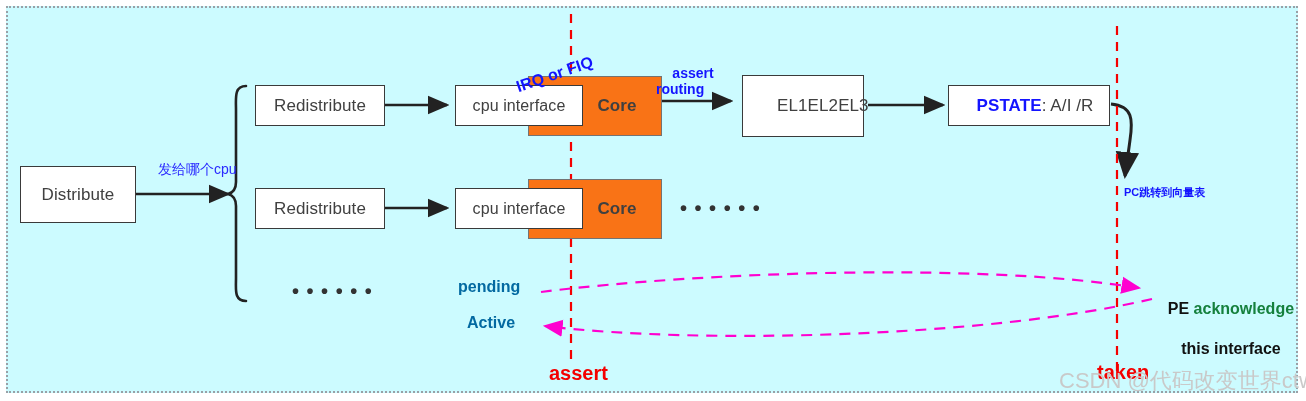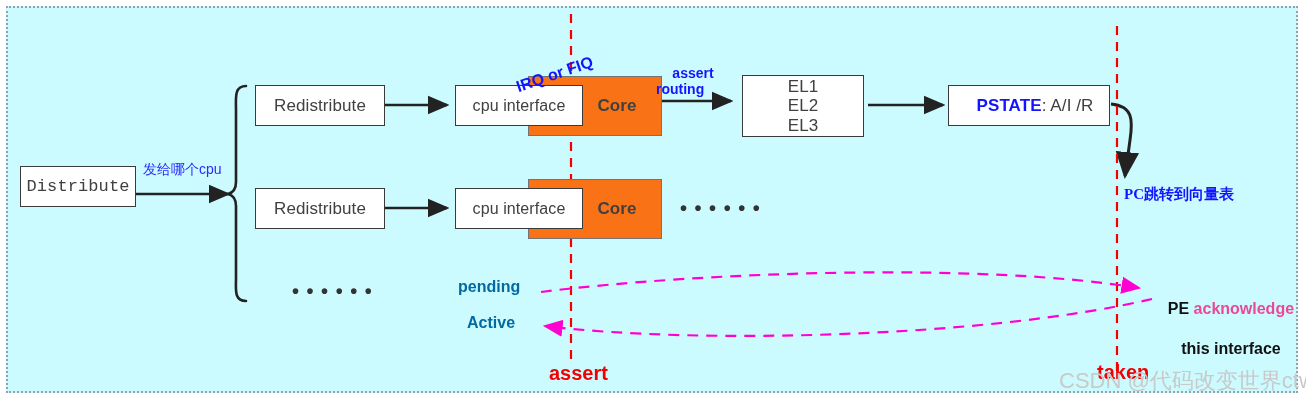--- a/index.html
+++ b/index.html
@@ -77,39 +77,40 @@
     letter-spacing: 1px;
     white-space: pre;
   }
   .watermark {
     position: absolute;
     color: #c9c9c9;
     font-size: 22px;
     white-space: pre;
   }
   .el-box {
-    flex-direction: column;
+    flex-direction: row;
     align-items: center;
-    justify-content: center;
+    justify-content: space-between;
     line-height: 1.15;
+    padding-left: 34px;
   }
   .pstate-txt { font-size: 17px; color: #404040; margin-left: 12px; }
   .pstate-key { color: #1414ff; font-weight: bold; }
   .irq-lbl {
     transform: rotate(-19deg);
     transform-origin: left bottom;
   }
   .ack-lbl {
     text-align: center;
     font-size: 16px;
     font-weight: bold;
     color: #111111;
     line-height: 1.25;
   }
-  .ack-hi { color: #ec4899; }
+  .ack-hi { color: #15803d; }
 </style>
 </head>
 <body>
 
 <div id="canvas">
 
   <div id="frame"></div>
 
   <svg class="svgroot" viewBox="0 0 1306 401">
     <defs>
@@ -138,21 +139,21 @@
 
     <line x1="571" y1="14" x2="571" y2="360" stroke="#f40000" stroke-width="2.2" stroke-dasharray="9 7"></line>
 
     <line x1="1117" y1="26" x2="1117" y2="378" stroke="#f40000" stroke-width="2.2" stroke-dasharray="9 7"></line>
 
     <path d="M 541 292 C 700 272 980 262 1139 288" fill="none" stroke="#ff00d0" stroke-width="2.2" stroke-dasharray="11 8" marker-end="url(#arrMag)"></path>
 
     <path d="M 1152 299 C 990 337 700 345 545 326" fill="none" stroke="#ff00d0" stroke-width="2.2" stroke-dasharray="11 8" marker-end="url(#arrMag)"></path>
   </svg>
 
-  <div class="box" style="left:20px; top:166px; width:116px; height:41px;font-family:Liberation Mono, monospace;">
+  <div class="box" style="left:20px; top:166px; width:116px; height:57px;">
     <span>Distribute</span>
   </div>
 
   <div class="box" style="left:255px; top:85px; width:130px; height:41px;">
     <span>Redistribute</span>
   </div>
 
   <div class="box" style="left:255px; top:188px; width:130px; height:41px;">
     <span>Redistribute</span>
   </div>
@@ -176,28 +177,28 @@
   <div class="box el-box" style="left:742px; top:75px; width:122px; height:62px;">
     <span>EL1</span>
     <span>EL2</span>
     <span>EL3</span>
   </div>
 
   <div class="box" style="left:948px; top:85px; width:162px; height:41px;">
     <span class="pstate-txt"><span class="pstate-key">PSTATE</span><span>: A/I /R</span></span>
   </div>
 
-  <div class="lbl blue-norm" style="left:143px; top:161px;text-align:center;">发给哪个cpu</div>
+  <div class="lbl blue-norm" style="left:158px; top:161px;text-align:center;">发给哪个cpu</div>
 
   <div class="lbl blue-bold irq-lbl" style="left:520px; top:78px; font-size:16px;">IRQ or FIQ</div>
 
   <div class="lbl blue-bold" style="left:664px; top:65px; text-align:center; width:58px;">assert</div>
   <div class="lbl blue-bold" style="left:656px; top:81px; width:74px;">routing</div>
 
-  <div class="lbl blue-bold" style="left:1124px; top:186px; font-size:15px;font-family:Liberation Serif, serif;">PC跳转到向量表</div>
+  <div class="lbl blue-bold" style="left:1124px; top:186px; font-size:11px;">PC跳转到向量表</div>
 
   <div class="lbl magenta-bold" style="left:458px; top:278px;">pending</div>
 
   <div class="lbl magenta-bold" style="left:467px; top:314px;">Active</div>
 
   <div class="lbl red-bold" style="left:549px; top:362px;">assert</div>
 
   <div class="lbl red-bold" style="left:1097px; top:361px;">taken</div>
 
   <div class="lbl ack-lbl" style="left:1150px; top:279px;">

